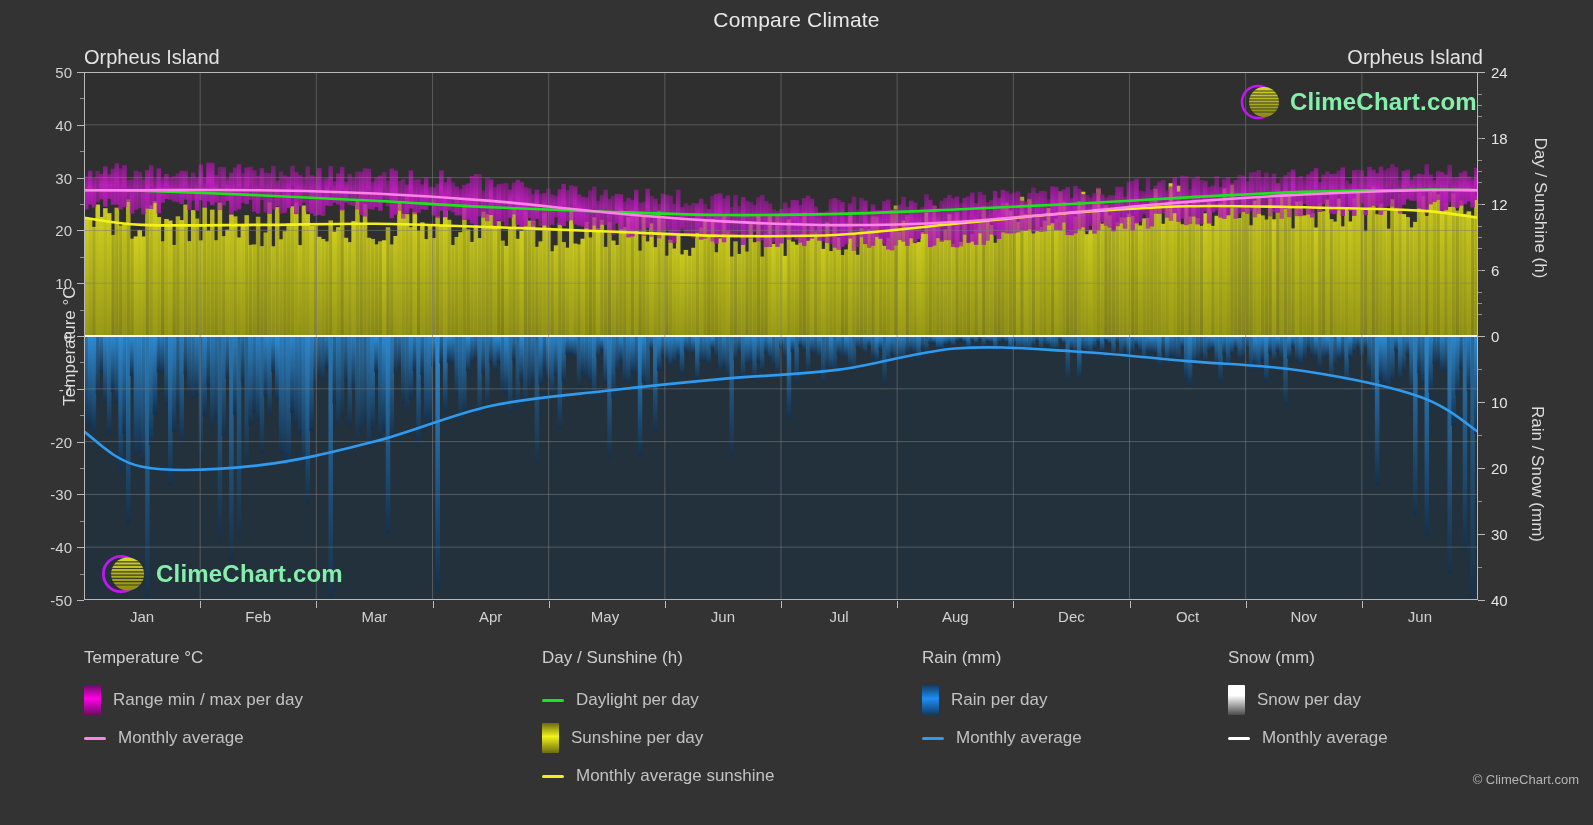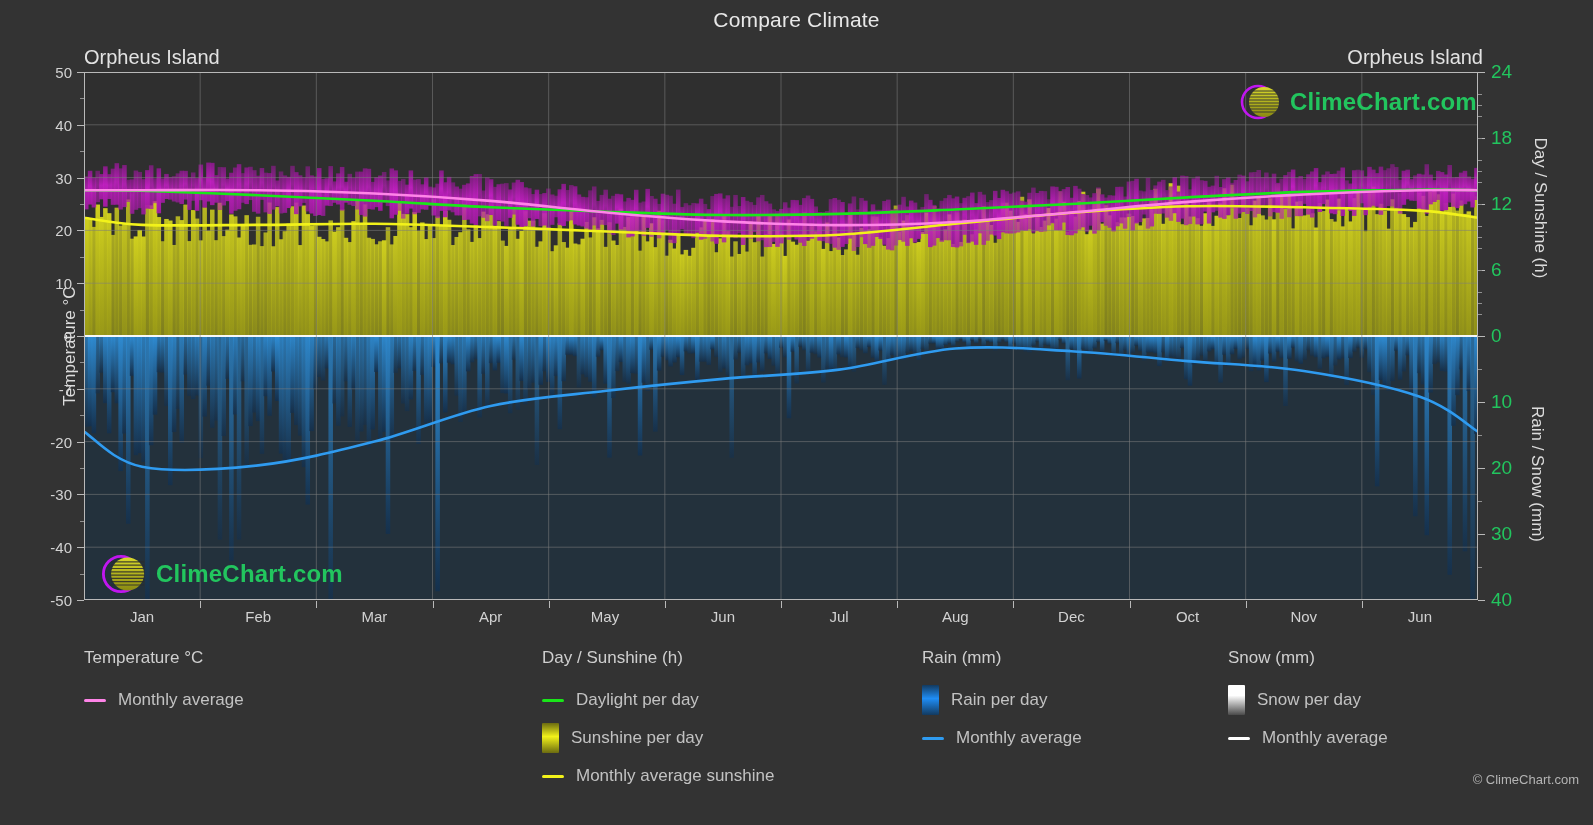--- a/index.html
+++ b/index.html
@@ -26,21 +26,21 @@
     position:absolute;left:84px;top:72px;width:1394px;height:528px;
     background:#2f2f2f;
     overflow:hidden;
   }
   .plot-border{
     position:absolute;left:84px;top:72px;width:1394px;height:528px;
     border:1px solid #b9b9b9;box-sizing:border-box;pointer-events:none;
   }
   .plot svg{display:block;}
   .ytick-l{position:absolute;width:46px;text-align:right;font-size:15px;color:#d2d2d2;transform:translateY(-50%);}
-  .ytick-r{position:absolute;width:44px;text-align:left;font-size:19px;color:#22c55e;transform:translateY(-50%);}
+  .ytick-r{position:absolute;width:44px;text-align:left;font-size:15px;color:#e5e5e5;transform:translateY(-50%);}
   .tickmark-l{position:absolute;width:7px;height:1px;background:#b9b9b9;}
   .tickmark-r{position:absolute;width:7px;height:1px;background:#b9b9b9;}
   .tickmark-minor-l{position:absolute;width:4px;height:1px;background:#909090;}
   .tickmark-minor-r{position:absolute;width:4px;height:1px;background:#909090;}
   .xtick{
     position:absolute;top:608px;font-size:15px;color:#d2d2d2;
     transform:translateX(-50%);width:90px;text-align:center;
   }
   .xtickmark{position:absolute;top:601px;width:1px;height:7px;background:#b9b9b9;}
 
@@ -55,21 +55,21 @@
     transform:rotate(90deg);transform-origin:center center;
   }
   .axis-title-r2{
     position:absolute;left:1452px;top:464px;width:170px;text-align:center;
     font-size:17px;color:#dcdcdc;
     transform:rotate(90deg);transform-origin:center center;
   }
 
   
   .wm{position:absolute;display:flex;align-items:center;gap:6px;}
-  .wm-text{font-size:24px;color:#22c55e;font-weight:600;letter-spacing:.2px;}
+  .wm-text{font-size:24px;color:#86efac;font-weight:600;letter-spacing:.2px;}
 
   
   .legend{position:absolute;left:0;top:648px;width:1593px;height:160px;}
   .lg-col{position:absolute;top:0;}
   .lg-head{font-size:17px;color:#cfcfcf;margin-bottom:13px;}
   .lg-row{display:flex;align-items:center;height:38px;}
   .lg-label{font-size:17px;color:#c2c2c2;margin-left:12px;}
   .sw-box{width:17px;height:30px;border-radius:1px;}
   .sw-line{width:22px;height:3px;border-radius:2px;}
   .sw-wrap{width:22px;display:flex;justify-content:center;align-items:center;}
@@ -1378,20 +1378,24 @@
           <line x1="17" y1="30" x2="47" y2="30"></line>
       </g>
     </svg>
     <span class="wm-text">ClimeChart.com</span>
   </div>
 
   <div class="legend" id="legend">
       <div class="lg-col" style="left: 84px;">
         <div class="lg-head">Temperature °C</div>
         <div class="lg-row">
+          <div class="sw-box" style="background: linear-gradient(rgb(109, 10, 99) 0%, rgb(255, 0, 230) 45%, rgb(109, 10, 99) 100%);"></div>
+          <div class="lg-label">Range min / max per day</div>
+        </div>
+        <div class="lg-row">
           <div class="sw-wrap">
             <div class="sw-line" style="background: rgb(255, 132, 232);"></div>
           </div>
           <div class="lg-label">Monthly average</div>
         </div>
       </div>
       <div class="lg-col" style="left: 542px;">
         <div class="lg-head">Day / Sunshine (h)</div>
         <div class="lg-row">
           <div class="sw-wrap">

